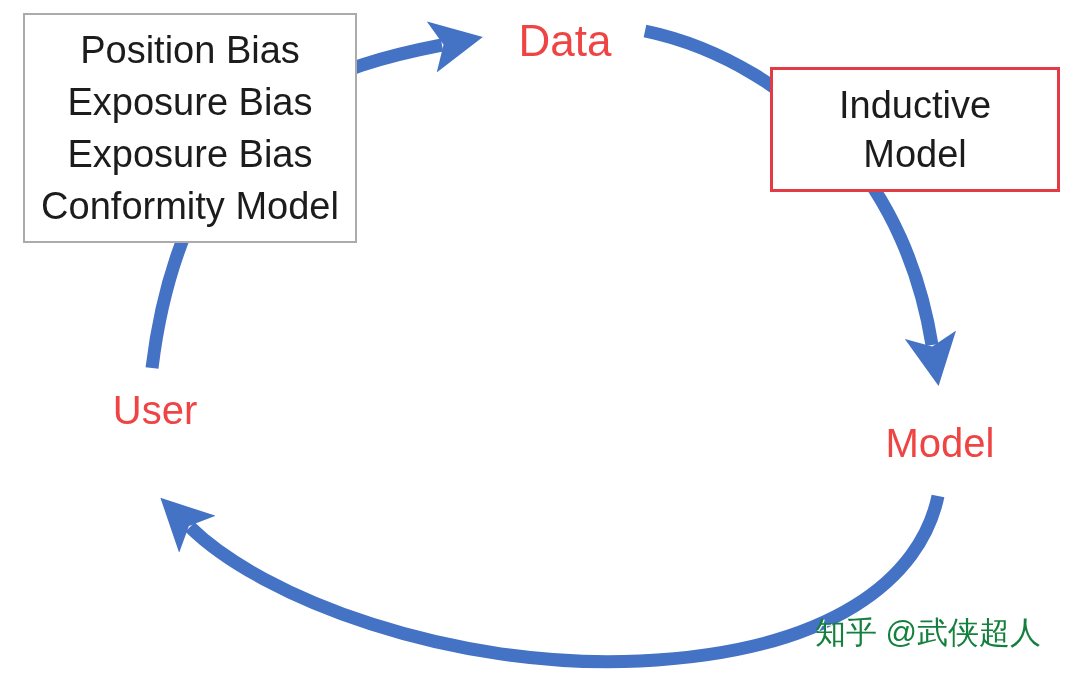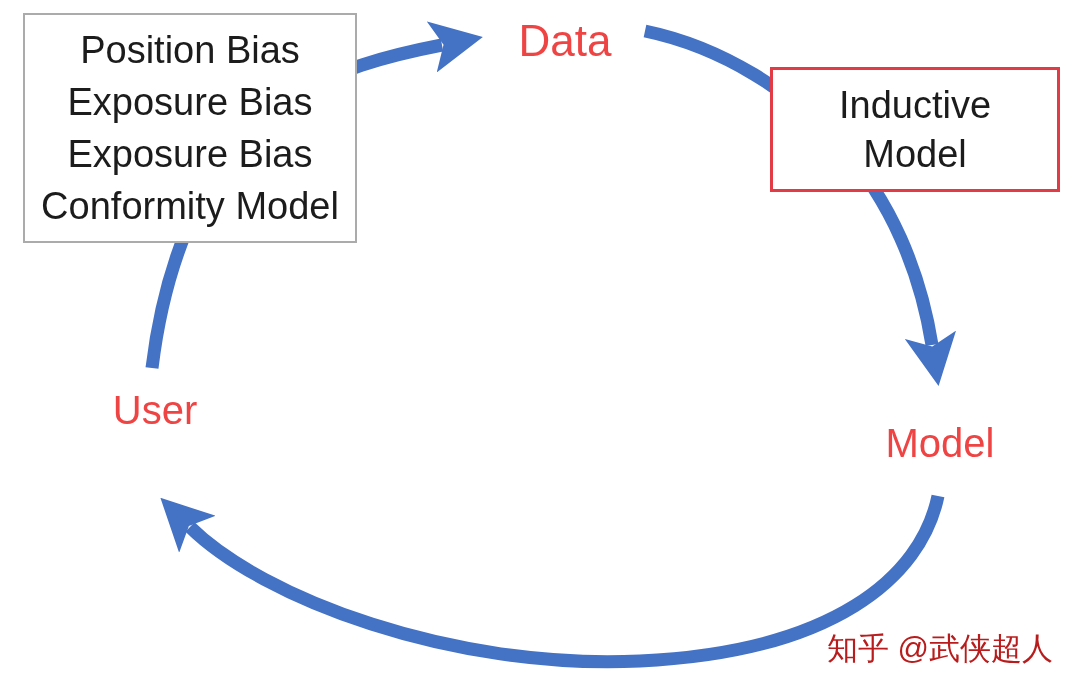--- a/index.html
+++ b/index.html
@@ -62,25 +62,24 @@
     width: 284px; height: 119px;
     border: 3px solid #e23b45;
     font-size: 38px; line-height: 49px;
   }
   #watermark {
     position: absolute;
     z-index: 4;
     left: 815px; top: 612px;
     width: 250px;
     font-size: 31px;
-    color: #b91c1c;
+    color: #15803d;
     text-shadow: 1px 1px 0 #ffffff;
-    text-align: center;
+    text-align: left;
     white-space: nowrap;
-    margin-top: 16px;
   }
 </style>
 </head>
 <body>
 
 <div id="canvas">
 
   <svg id="arrow-layer" viewBox="0 0 1080 677" xmlns="http://www.w3.org/2000/svg" aria-hidden="true">
     <defs>
       <marker id="ah" viewBox="0 0 10 10" refX="2" refY="5" markerWidth="4" markerHeight="4" orient="auto">

